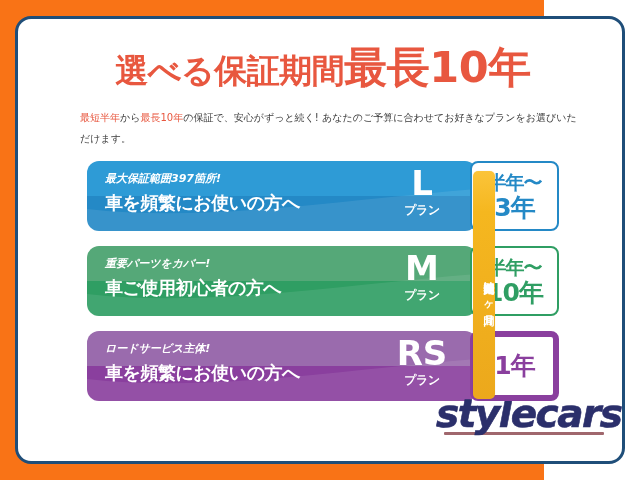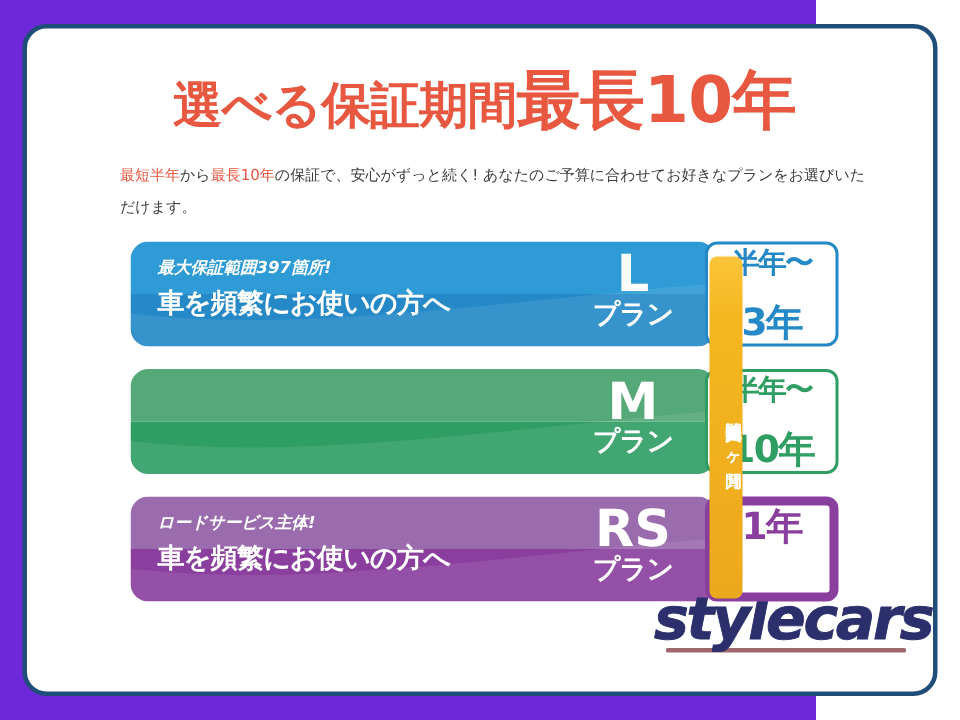--- a/index.html
+++ b/index.html
@@ -10,21 +10,21 @@
   body {
     width: 640px;
     height: 480px;
     overflow: hidden;
     font-family: "DejaVu Sans", "Liberation Sans", sans-serif;
   }
   #root {
     position: relative;
     width: 544px;
     height: 480px;
-    background: #6d28d9;
+    background: #f97316;
   }
 
   
   .frame {
     position: absolute;
     left: 15px;
     top: 16px;
     width: 610px;
     height: 448px;
     box-sizing: border-box;
@@ -144,21 +144,21 @@
     text-align: center;
     color: #ffffff;
   }
   .plan-letter {
     font-size: 34px;
     font-weight: bold;
     line-height: 36px;
     letter-spacing: 0px;
   }
   .plan-word {
-    font-size: 18px;
+    font-size: 12px;
     font-weight: bold;
     line-height: 18px;
     letter-spacing: -0.5px;
   }
 
   
   .orange-strip {
     position: absolute;
     left: 386px;
     top: 10px;
@@ -191,21 +191,21 @@
     left: 383px;
     width: 89px;
     height: 70px;
     box-sizing: border-box;
     background: #ffffff;
     border-radius: 8px;
     z-index: 4;
     display: flex;
     flex-direction: column;
     align-items: center;
-    justify-content: space-between;
+    justify-content: center;
   }
   .dur-box.d0 { top: 0px;   border: 2px solid #2e9bd6; }
   .dur-box.d1 { top: 85px;  border: 2px solid #2f9e63; }
   .dur-box.d2 { top: 170px; border: 6px solid #b91c1c; }
 
   .dur-line1 {
     font-size: 19px;
     font-weight: bold;
     line-height: 24px;
     letter-spacing: -1px;
@@ -285,20 +285,24 @@
       </div>
 
       <div class="plan-row r1">
         <div class="row-bg">
           <div class="top-half" id="bg1-top" style="background: rgb(85, 168, 120);"></div>
           <div class="bot-half" id="bg1-bot" style="background: rgb(47, 158, 99);"></div>
           <svg class="swoosh" viewBox="0 0 390 42" preserveAspectRatio="none">
             <path id="sw1" d="M0,20 C120,34 260,10 390,0 L390,42 L0,42 Z" fill="#ffffff" fill-opacity="0.09"></path>
           </svg>
         </div>
+        <div class="row-text">
+          <div class="row-sub">重要パーツをカバー!</div>
+          <div class="row-main">車ご使用初心者の方へ</div>
+        </div>
         <div class="plan-badge">
           <div class="plan-letter">M</div>
           <div class="plan-word">プラン</div>
         </div>
       </div>
 
       <div class="plan-row r2">
         <div class="row-bg">
           <div class="top-half" id="bg2-top" style="background: rgb(154, 107, 173);"></div>
           <div class="bot-half" id="bg2-bot" style="background: rgb(138, 63, 158);"></div>

